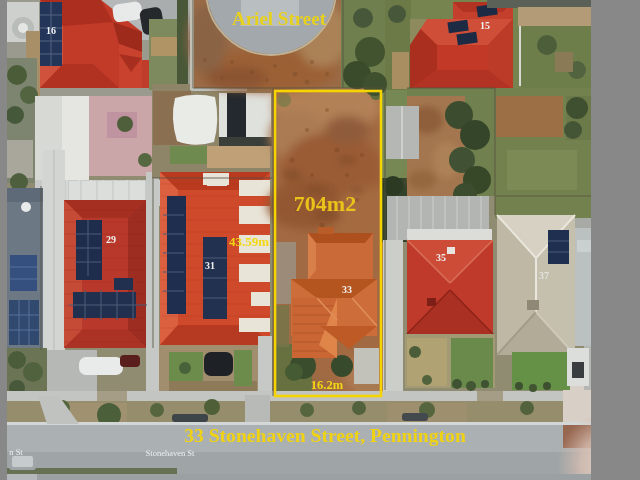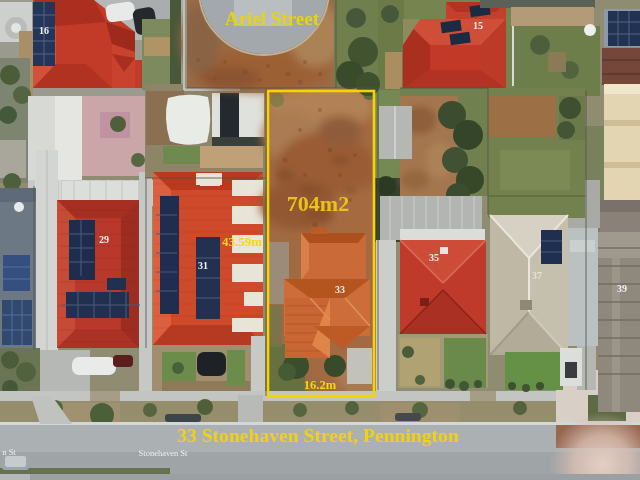--- a/index.html
+++ b/index.html
@@ -1,16 +1,16 @@
 <!DOCTYPE html>
 <html><head>
 <meta charset="utf-8">
 <style>
   html,body{margin:0;padding:0;background:#888;}
-  #stage{width:640px;height:480px;overflow:hidden;position:relative;}
+  #stage{width:584px;height:480px;overflow:hidden;position:relative;padding-left:7px;}
   svg{display:block;}
   text{font-family:"Liberation Serif", serif;}
 </style>
 </head>
 <body>
 <div id="stage">
 <svg width="640" height="480" viewBox="0 0 640 480">
 <defs>
   <radialGradient id="flare">
           <stop offset="0%" stop-color="#e8d2c6" stop-opacity="0.95"></stop>

